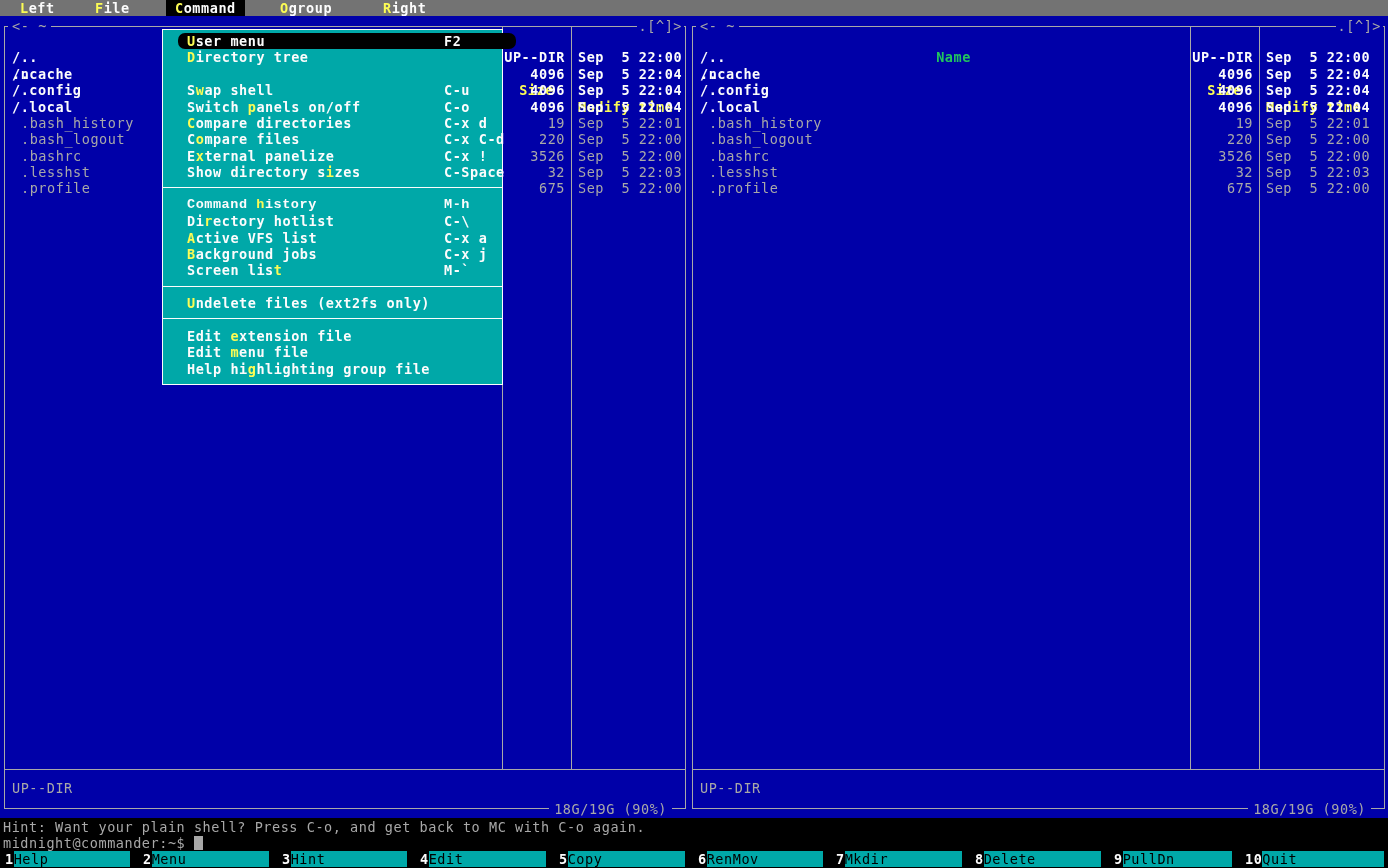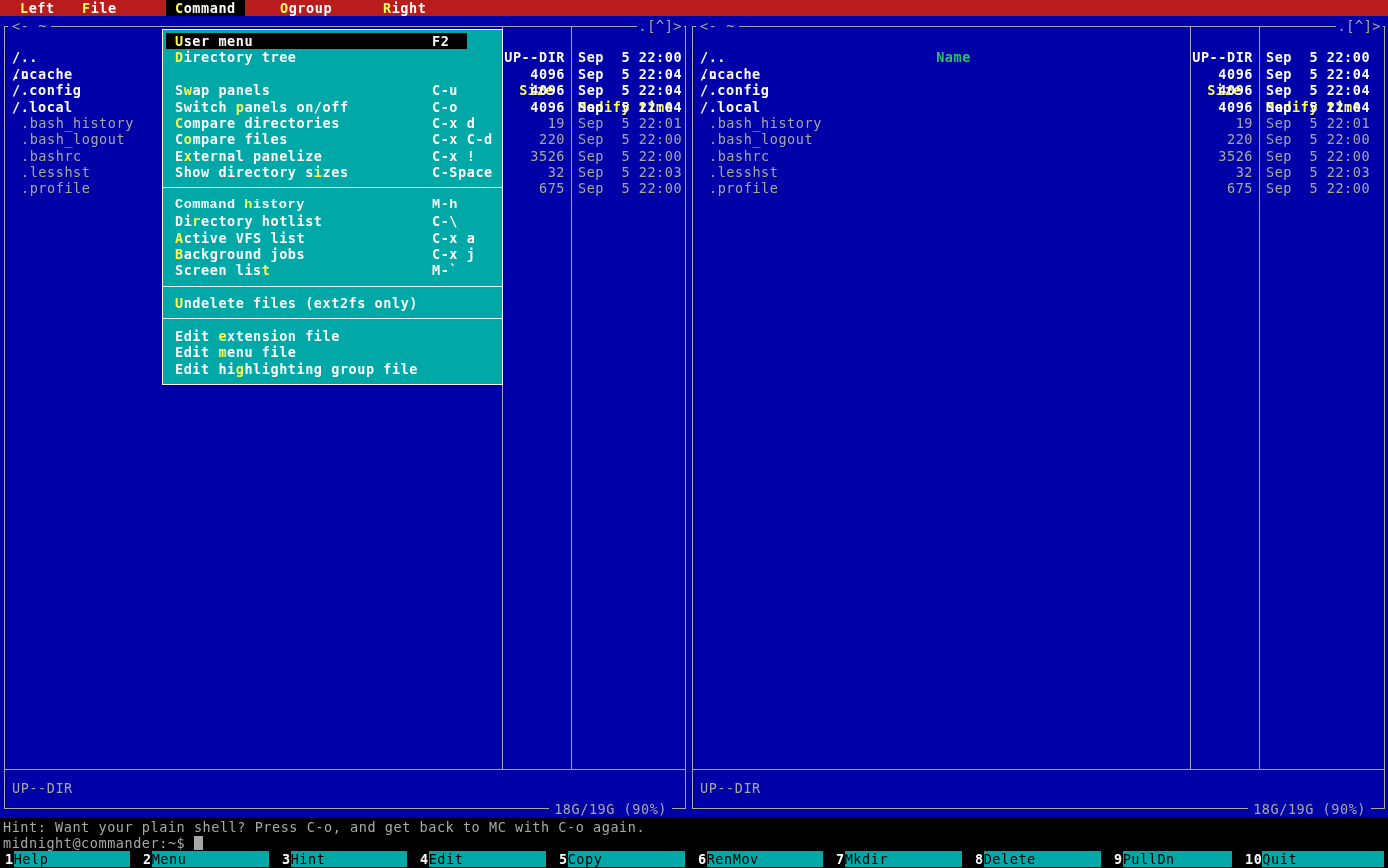--- a/index.html
+++ b/index.html
@@ -5,21 +5,21 @@
   html,body{margin:0;padding:0;background:#000;}
   .screen{
     position:relative;width:1388px;height:868px;overflow:hidden;background:#000;
     font-family:"DejaVu Sans Mono","Liberation Mono",monospace;
     font-size:13.5px;letter-spacing:0.55px;line-height:16.4px;font-weight:700;
     cursor:default;
   }
   .desk{position:absolute;left:0;top:16px;width:1388px;height:802px;background:#0000A8;}
 
   
-  .menubar{position:absolute;left:0;top:0;width:1388px;height:16px;background:#b91c1c;z-index:5;}
+  .menubar{position:absolute;left:0;top:0;width:1388px;height:16px;background:#737373;z-index:5;}
   .mb-item{position:absolute;top:0;height:16px;color:#FCFCFC;white-space:pre;}
   .mb-item.selected{background:#000;padding:0 9px;}
   .hot{color:#FCFC54;}
 
   
   .panel{position:absolute;top:26px;height:781px;border:1px solid #A8A8A8;background:#0000A8;}
   .panel.left{left:4px;width:680px;}
   .panel.right{left:692px;width:691px;}
   .p-label{position:absolute;background:#0000A8;color:#A8A8A8;font-weight:400;white-space:pre;height:16px;}
   .p-pathbox{top:-9px;left:3px;padding:0 4px;}
@@ -41,21 +41,21 @@
   .f-name.dir{left:7px;color:#FCFCFC;}
   .f-name.file{left:16px;color:#A8A8A8;font-weight:400;}
   .f-size{position:absolute;left:420px;width:140px;text-align:right;}
   .f-time{position:absolute;left:573px;}
   .p-row.dir .f-size,.p-row.dir .f-time{color:#FCFCFC;}
   .p-row.file .f-size,.p-row.file .f-time{color:#A8A8A8;font-weight:400;}
 
   
   .dropdown{position:absolute;left:162px;top:29px;width:339px;height:354px;
     background:#00A8A8;border:1px solid #FCFCFC;z-index:20;}
-  .dd-item{position:absolute;left:3px;width:301px;height:16.4px;color:#FCFCFC;white-space:pre;}
+  .dd-item{position:absolute;left:15px;width:338px;height:16.4px;color:#FCFCFC;white-space:pre;border-radius:7px;}
   .dd-item.selected{background:#000;}
   .dd-text{position:absolute;left:9px;white-space:pre;}
   .dd-short{position:absolute;left:266px;white-space:pre;text-align:center;}
   .dd-sep{position:absolute;left:0;width:339px;height:1px;background:#FCFCFC;}
 
   
   .hint{position:absolute;left:3px;top:819px;color:#A8A8A8;font-weight:400;white-space:pre;z-index:3;}
   .cmdline{position:absolute;left:3px;top:835px;color:#A8A8A8;font-weight:400;white-space:pre;z-index:3;}
   .cursor{display:inline-block;width:9px;height:14px;background:#A8A8A8;vertical-align:-2px;margin-left:9px;}
   .keybar{position:absolute;left:0;top:851px;width:1388px;height:17px;background:#000;z-index:3;}
@@ -64,21 +64,21 @@
   .kb-label{flex:1;background:#00A8A8;color:#000;font-weight:400;white-space:pre;}
 </style>
 </head>
 <body>
 
 <div class="screen">
   <div class="desk"></div>
 
   <div class="menubar">
       <span class="mb-item" style="left: 20px;"><span class="hot">L</span><span>eft</span></span>
-      <span class="mb-item" style="left: 82px;"><span class="hot">F</span><span>ile</span></span>
+      <span class="mb-item" style="left: 95px;"><span class="hot">F</span><span>ile</span></span>
       <span class="mb-item selected" style="left: 166px;"><span class="hot">C</span><span>ommand</span></span>
       <span class="mb-item" style="left: 280px;"><span class="hot">O</span><span>group</span></span>
       <span class="mb-item" style="left: 383px;"><span class="hot">R</span><span>ight</span></span>
     </div>
 
   <div class="panel left">
     <span class="p-label p-pathbox"><span>&lt;-</span><span class="p-path">~</span></span>
     <span class="p-label p-toggles">.[^]&gt;</span>
     <div class="p-row hdr">
       <span class="hname">Name</span>
@@ -127,38 +127,38 @@
     <div class="p-sep s1"></div>
     <div class="p-sep s2"></div>
     <div class="p-hline"></div>
     <div class="p-status">UP--DIR</div>
     <span class="p-label p-usage">18G/19G (90%)</span>
   </div>
 
   <div class="dropdown">
       <div class="dd-item selected" style="top: 3px;"><span class="dd-text"><span class="hot">U</span><span>ser menu</span></span><span class="dd-short">F2</span></div>
       <div class="dd-item" style="top: 19.377px;"><span class="dd-text"><span class="hot">D</span><span>irectory tree</span></span></div>
-      <div class="dd-item" style="top: 52.131px;"><span class="dd-text"><span>S</span><span class="hot">w</span><span>ap panels</span></span><span class="dd-short">C-u</span></div>
+      <div class="dd-item" style="top: 52.131px;"><span class="dd-text"><span>S</span><span class="hot">w</span><span>ap shell</span></span><span class="dd-short">C-u</span></div>
       <div class="dd-item" style="top: 68.508px;"><span class="dd-text"><span>Switch </span><span class="hot">p</span><span>anels on/off</span></span><span class="dd-short">C-o</span></div>
       <div class="dd-item" style="top: 84.885px;"><span class="dd-text"><span class="hot">C</span><span>ompare directories</span></span><span class="dd-short">C-x d</span></div>
       <div class="dd-item" style="top: 101.262px;"><span class="dd-text"><span>C</span><span class="hot">o</span><span>mpare files</span></span><span class="dd-short">C-x C-d</span></div>
       <div class="dd-item" style="top: 117.639px;"><span class="dd-text"><span>E</span><span class="hot">x</span><span>ternal panelize</span></span><span class="dd-short">C-x !</span></div>
       <div class="dd-item" style="top: 134.016px;"><span class="dd-text"><span>Show directory s</span><span class="hot">i</span><span>zes</span></span><span class="dd-short">C-Space</span></div>
       <div class="dd-sep" style="top: 157.393px;"></div>
       <div class="dd-item" style="top: 166.77px; font-family: Liberation Mono, monospace;"><span class="dd-text"><span>Command </span><span class="hot">h</span><span>istory</span></span><span class="dd-short">M-h</span></div>
       <div class="dd-item" style="top: 183.147px;"><span class="dd-text"><span>Di</span><span class="hot">r</span><span>ectory hotlist</span></span><span class="dd-short">C-\</span></div>
       <div class="dd-item" style="top: 199.524px;"><span class="dd-text"><span class="hot">A</span><span>ctive VFS list</span></span><span class="dd-short">C-x a</span></div>
       <div class="dd-item" style="top: 215.901px;"><span class="dd-text"><span class="hot">B</span><span>ackground jobs</span></span><span class="dd-short">C-x j</span></div>
       <div class="dd-item" style="top: 232.278px; text-decoration: underline;"><span class="dd-text"><span>Screen lis</span><span class="hot">t</span></span><span class="dd-short">M-`</span></div>
       <div class="dd-sep" style="top: 255.655px;"></div>
       <div class="dd-item" style="top: 265.032px;"><span class="dd-text"><span class="hot">U</span><span>ndelete files (ext2fs only)</span></span></div>
       <div class="dd-sep" style="top: 288.409px;"></div>
       <div class="dd-item" style="top: 297.786px;"><span class="dd-text"><span>Edit </span><span class="hot">e</span><span>xtension file</span></span></div>
       <div class="dd-item" style="top: 314.163px;"><span class="dd-text"><span>Edit </span><span class="hot">m</span><span>enu file</span></span></div>
-      <div class="dd-item" style="top: 330.54px;"><span class="dd-text"><span>Edit hi</span><span class="hot">g</span><span>hlighting group file</span></span></div>
+      <div class="dd-item" style="top: 330.54px;"><span class="dd-text"><span>Help hi</span><span class="hot">g</span><span>hlighting group file</span></span></div>
     </div>
 
   <div class="hint">Hint: Want your plain shell? Press C-o, and get back to MC with C-o again.</div>
   <div class="cmdline"><span>midnight@commander:~$</span><span class="cursor"></span></div>
   <div class="keybar">
       <div class="kb-btn" style="left: 5px; width: 125px;">
         <span class="kb-num">1</span>
         <span class="kb-label">Help</span>
       </div>
       <div class="kb-btn" style="left: 143px; width: 126px;">

